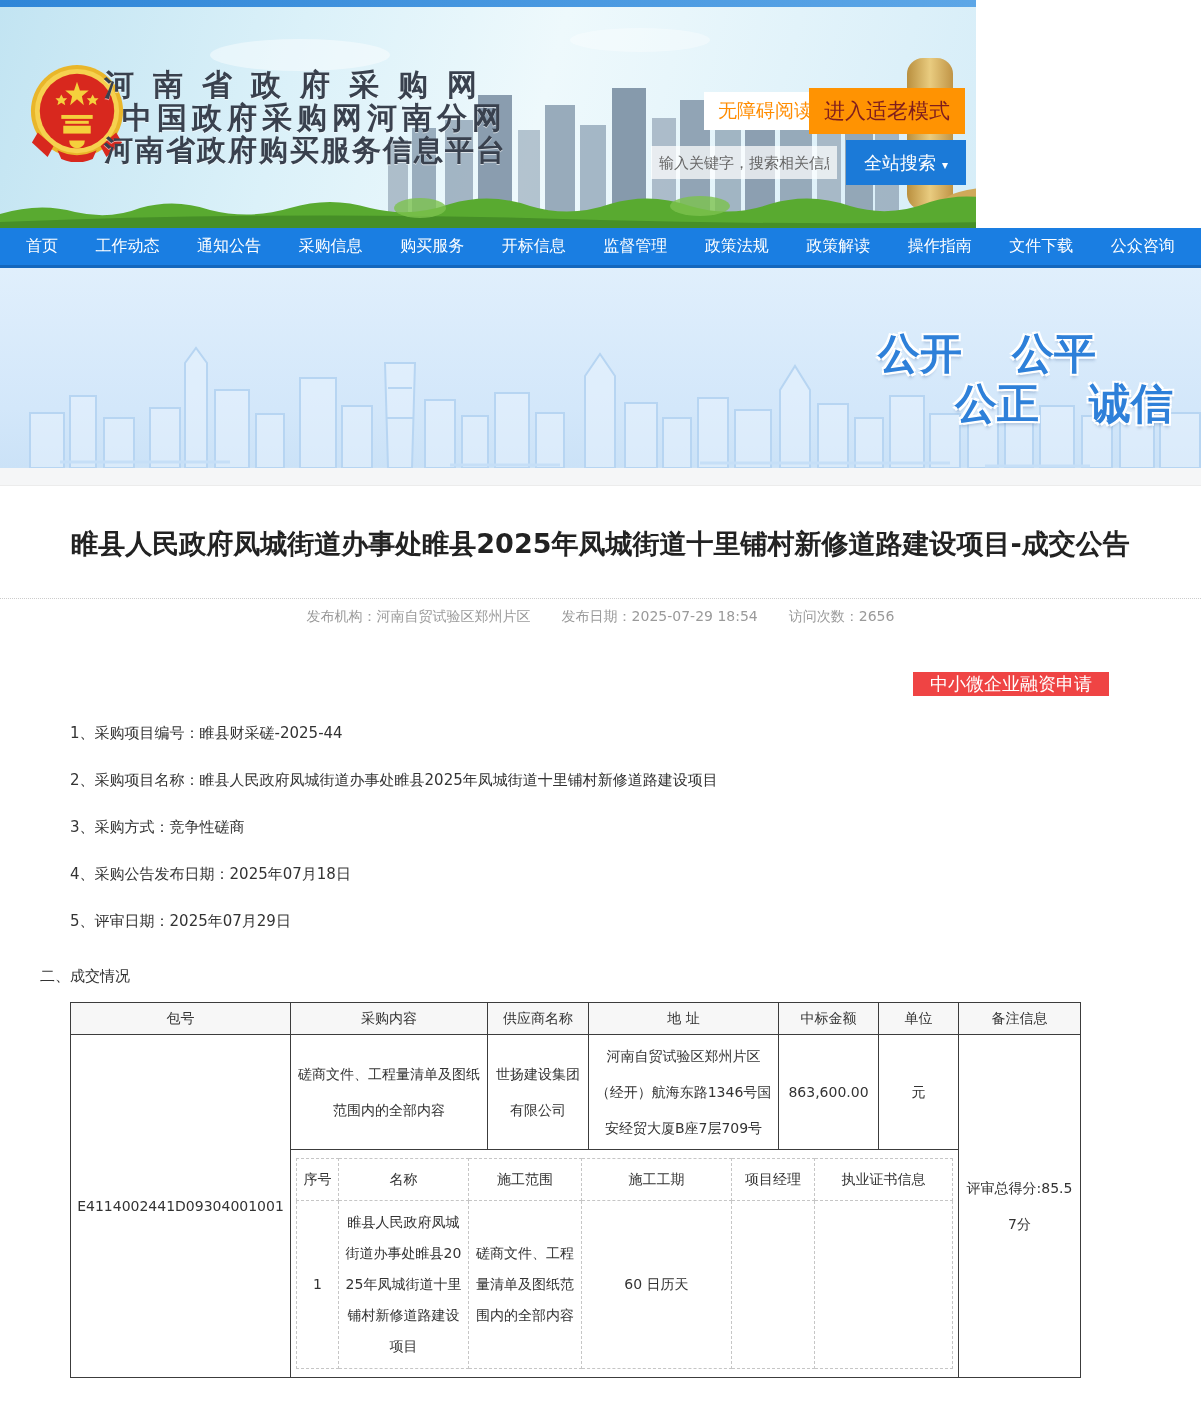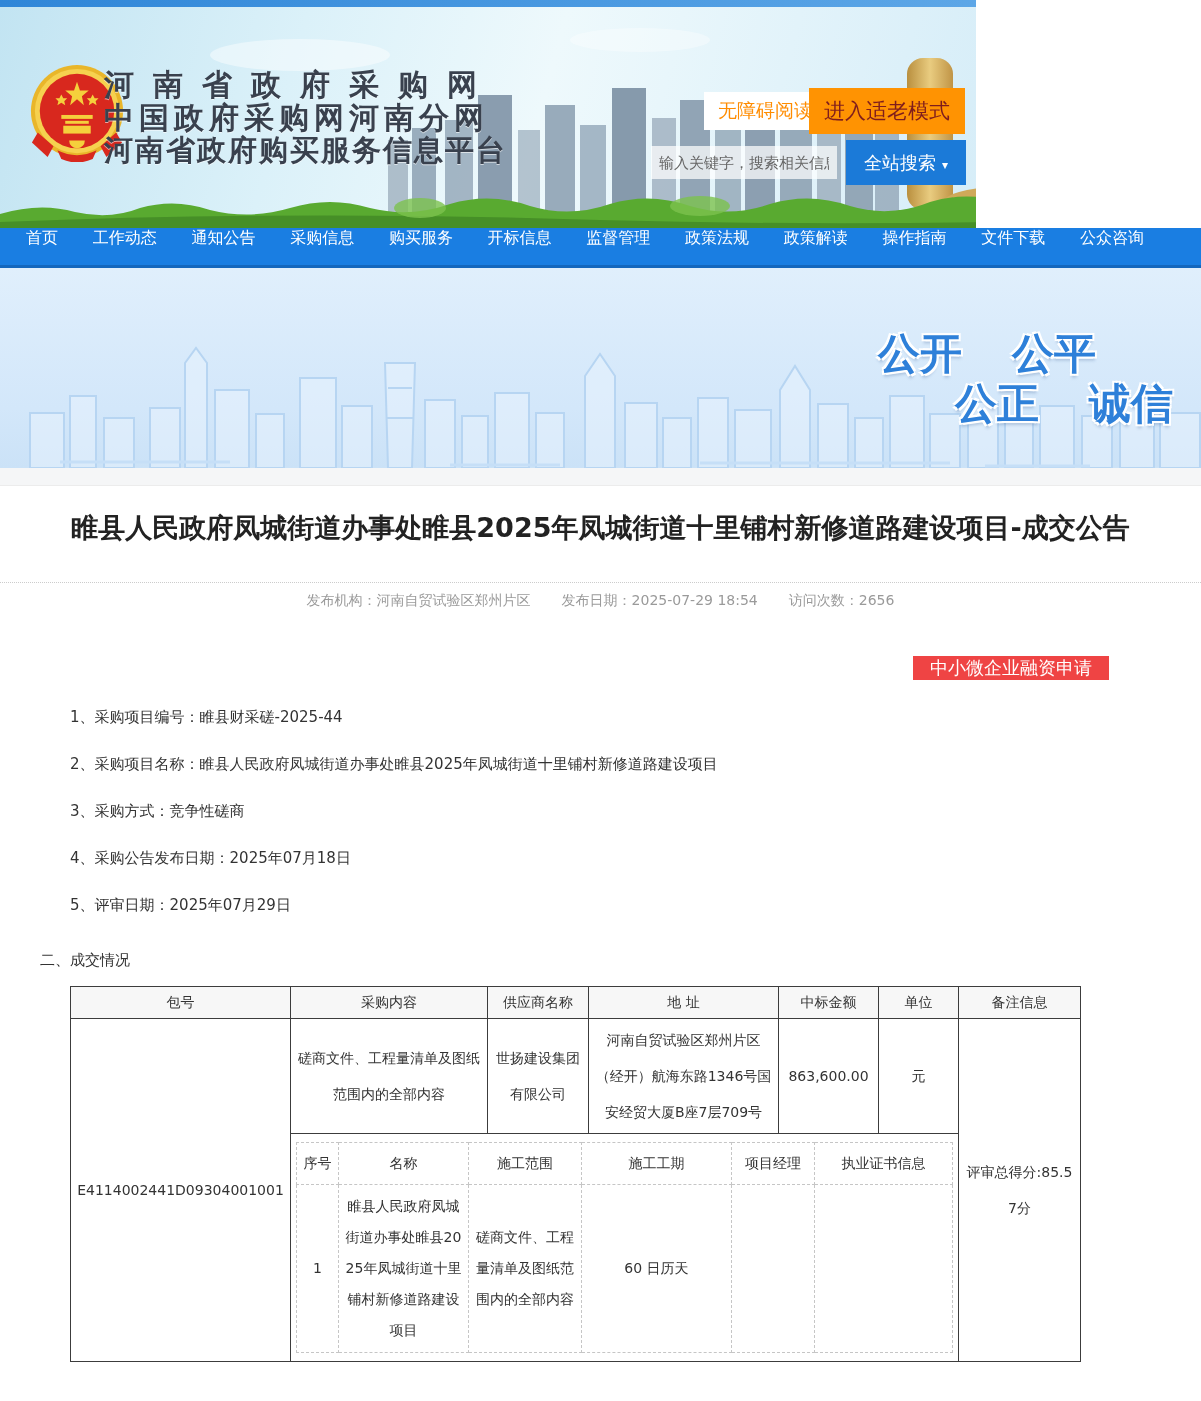--- a/index.html
+++ b/index.html
@@ -9,56 +9,56 @@
   
   .header { position:relative; width:976px; height:228px; overflow:hidden;
             background:linear-gradient(105deg,#c2e4f2 0%,#dbf1f9 30%,#eef9fc 55%,#d6edf8 100%); }
   .topstrip { position:absolute; left:0; top:0; width:1115px; height:7px;
               background:linear-gradient(90deg,#2f86d8,#63abe9); }
   .header-art { position:absolute; left:0; top:0; width:1201px; height:228px; }
   .emblem { position:absolute; left:28px; top:64px; width:98px; height:98px; }
   .site-titles { position:absolute; left:104px; top:68px; font-weight:bold; color:#39414e;
                  line-height:33px; text-shadow:0 1px 0 rgba(255,255,255,.6); }
   .site-titles .t1 { font-size:30px; letter-spacing:19px; }
-  .site-titles .t2 { font-size:30px; letter-spacing:5px; }
+  .site-titles .t2 { font-size:30px; letter-spacing:5px;text-align:right; }
   .site-titles .t3 { font-size:29px; letter-spacing:2px; }
   .btn-access { position:absolute; right:149px; top:92px; height:38px; padding:0 14px;
                 background:#fff; color:#ff8c00; font-size:19px; border:none; cursor:pointer;
                 font-family:inherit; }
   .btn-elder { position:absolute; right:11px; top:88px; height:46px; padding:0 15px;
                background:#ff9302; color:#7f1d1d; font-size:21px; border:none; cursor:pointer;
                font-family:inherit; }
   .search-input { position:absolute; right:139px; top:146px; width:186px; height:33px;
                   background:rgba(255,255,255,.72); border:none; font-size:15px; color:#555;
                   padding:0 8px; font-family:inherit; }
   .search-input::placeholder { color:#666; opacity:1; }
   .btn-search { position:absolute; right:10px; top:140px; width:120px; height:45px;
                 background:#1b7ad8; color:#fff; font-size:18px; border:none; cursor:pointer;
                 font-family:inherit; }
   .btn-search .caret { font-size:12px; margin-left:6px; }
 
   
   .navbar { width:1201px; height:40px; background:#1a7ee2; border-bottom:3px solid #1467bd;
-            display:flex; align-items:flex-start; justify-content:space-between; padding:0 57px 0 26px; }
+            display:flex; align-items:center; justify-content:space-between; padding:0 26px 0 26px; }
   .nav-item { color:#fff; font-size:16px; text-decoration:none; cursor:pointer; white-space:nowrap; }
 
   
   .banner { position:relative; width:1201px; height:200px; overflow:hidden;
             background:linear-gradient(180deg,#e0effc 0%,#d3e7fa 70%,#cbe2f7 100%); }
   .banner-skyline { position:absolute; left:0; bottom:0; width:1201px; height:150px; }
   .slogan { position:absolute; font-size:42px; font-weight:bold; color:#2e80d9;
             text-shadow:-2px -2px 0 #fff,2px -2px 0 #fff,-2px 2px 0 #fff,2px 2px 0 #fff,0 4px 3px rgba(40,80,140,.25); }
   .slogan .gap { margin-left:50px; }
   .slogan.s1 { top:58px; right:105px; }
   .slogan.s2 { top:108px; right:28px; }
   .gray-strip { width:1201px; height:18px; background:#f5f6f7; border-bottom:1px solid #ececec; }
 
   
   .content { width:1201px; background:#fff; }
-  .title { margin-top:24px; text-align:center; font-size:27px; font-weight:bold; color:#222;
+  .title { margin-top:40px; text-align:center; font-size:27px; font-weight:bold; color:#222;
            white-space:nowrap; }
   .meta { margin-top:36px; border-top:1px dotted #ccc; padding-top:9px; text-align:center;
           color:#9a9a9a; font-size:14px; }
   .meta .sp { margin-left:31px; }
   .finance-row { margin-top:46px; text-align:right; padding-right:92px; }
   .btn-finance { background:#ef4444; color:#fff; font-size:18px; border:none; cursor:pointer;
                  padding:0 17px; font-family:inherit; }
   .body-text { padding-left:40px; font-size:15px; color:#333; }
   .sec-heading { margin-top:36px; }
   .sec-item { margin-top:28px; margin-left:30px; }

